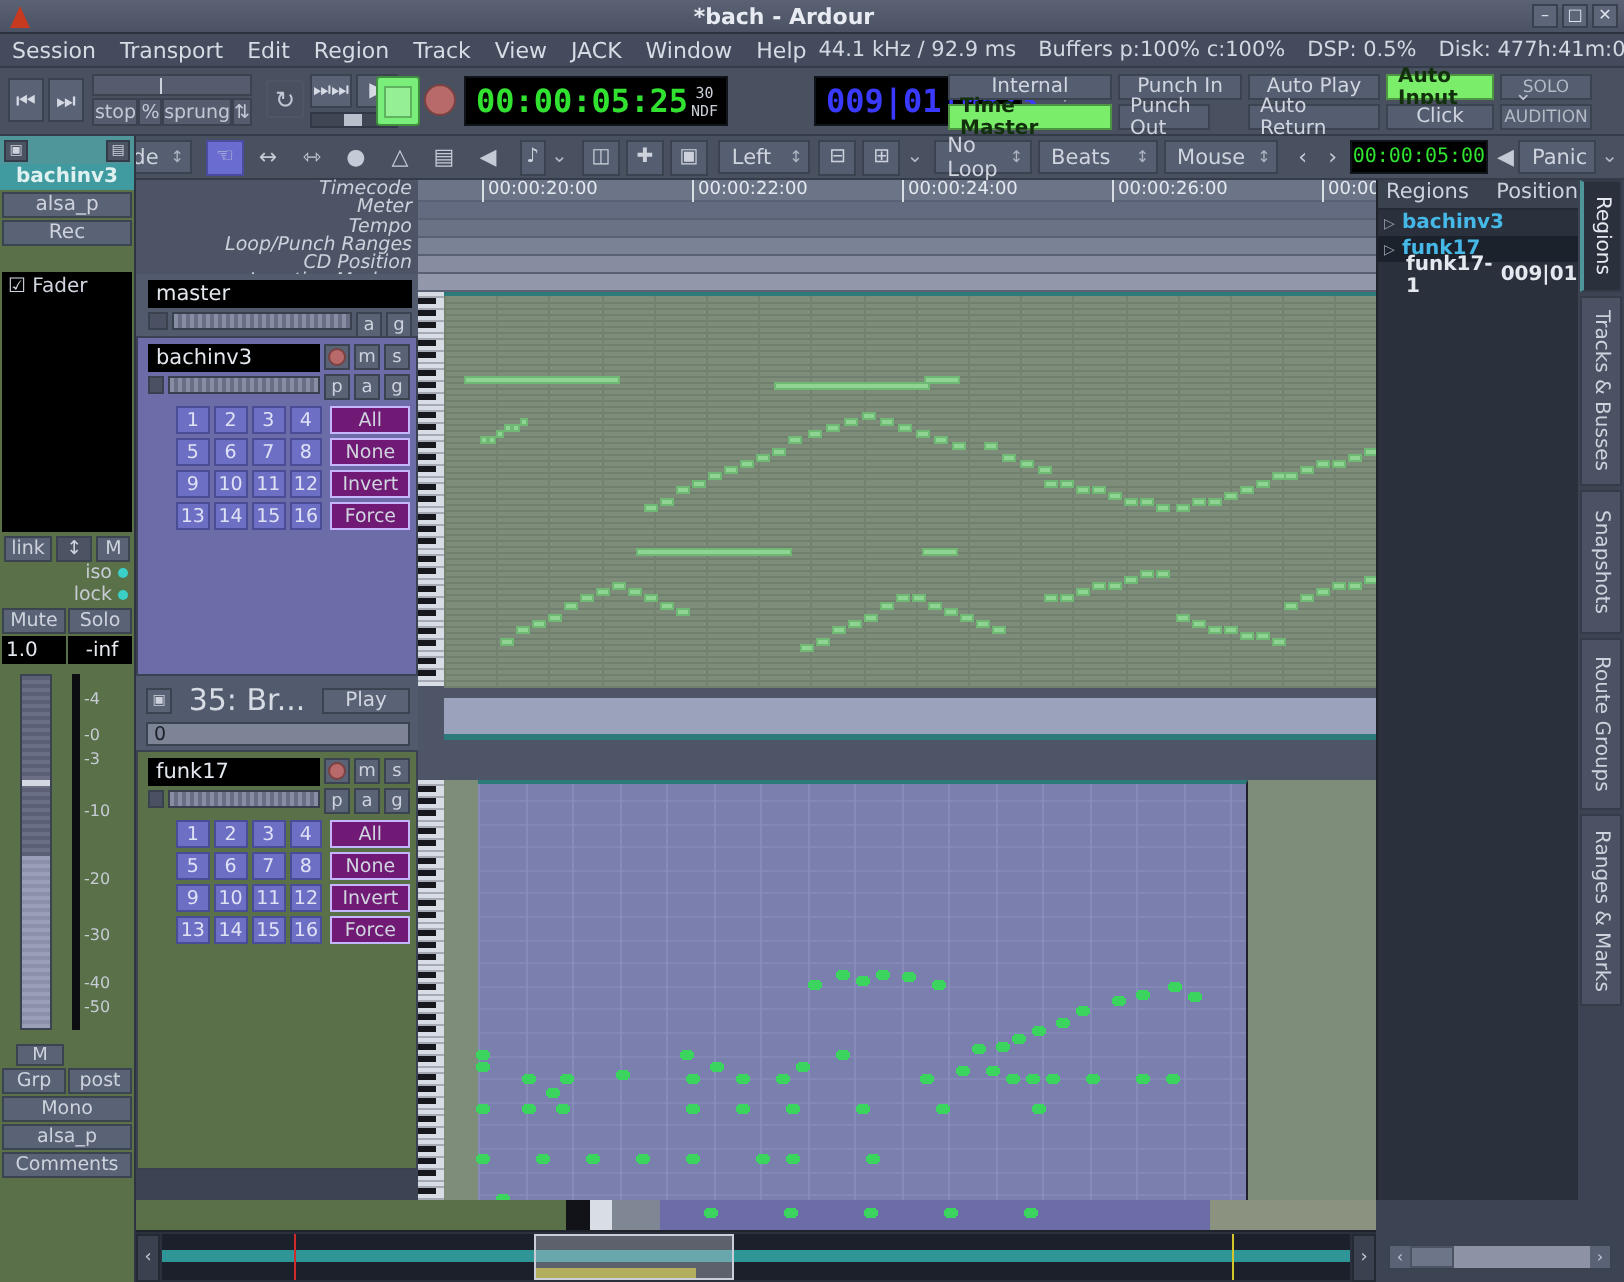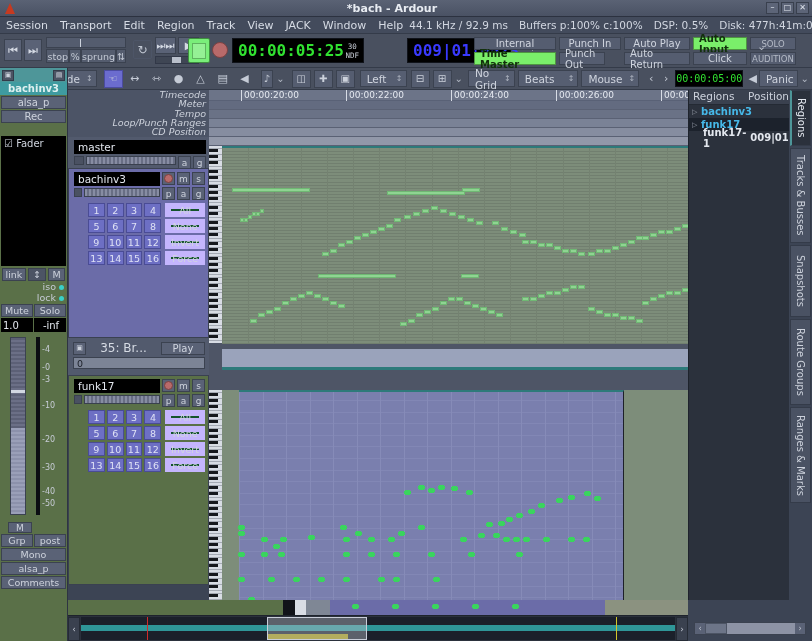--- a/index.html
+++ b/index.html
@@ -165,28 +165,28 @@
   .fadbar2 { height:9px;border:1px solid #39404e;
     background:repeating-linear-gradient(90deg,#878da3 0 2px,#686e84 2px 4px);}
   .trk-body { border:1px solid #3a4150; }
   .trk-midi1 { background:#6b6ca8; height:170px; }
   .trk-midi2 { background:#5a7048; height:210px; }
   .trk-head-in { padding:3px 3px 0 5px;}
   .pad-grid { margin:3px 0 0 14px; }
   .pad-row { display:flex; gap:2px; margin-bottom:2px; }
   .pad { width:17px;height:14px;background:#6d6fc4;border:1px solid #4a4c95;color:#dfe2f5;
     font-size:9.5px;display:flex;align-items:center;justify-content:center;}
-  .padlbl { width:40px;height:14px;background:#14532d;border:6px solid #c4b5fd;color:#d0d5df;
+  .padlbl { width:40px;height:14px;background:#701a75;border:1px solid #c4b5fd;color:#d0d5df;
     font-size:9.5px;display:flex;align-items:center;justify-content:center;margin-left:2px;}
   .recdot { width:13px;height:13px;border-radius:50%;background:#b86a6a;border:1px solid #7b4141;}
   .auto-strip { height:37px; background:#525a6d; padding:3px 4px 0 5px;}
   .auto-row { display:flex; gap:3px; align-items:center;}
   .auto-sel { width:13px;height:13px;background:#5a6276;border:1px solid #3b4250;font-size:7px;
     display:flex;align-items:center;justify-content:center;color:#cdd2dc;}
-  .auto-name{flex:1;text-align:center;font-size:12px;color:#d6dbe4;}
+  .auto-name{flex:1;text-align:center;font-size:15px;color:#d6dbe4;}
   .auto-play{width:44px;height:13px;background:#5a6276;border:1px solid #3b4250;font-size:10px;
     display:flex;align-items:center;justify-content:center;color:#d0d5df;}
   .auto-val{height:12px;margin-top:2px;background:#7c8496;border:1px solid #3b4250;
     font-size:9.5px;color:#1b1f28;display:flex;align-items:center;padding-left:3px;}
 
   
   .ruler-area { position:absolute; left:209px; top:90px; width:479px; height:56px; }
   .r-timecode { height:11px; background:#6c7488; position:relative; border-bottom:1px solid #596176;}
   .r-timecode .tick { position:absolute; top:0; font-size:9px; color:#e5e9f0; padding-left:2px;
     border-left:1px solid #d8dde6; height:11px; line-height:11px; white-space:nowrap;}
@@ -380,21 +380,21 @@
     <div class="combo" style="width:68px;margin-left:5px">
       <span>Left</span>
       <span class="arrow">↕</span>
     </div>
     <div style="display:flex;gap:3px;margin-left:4px">
       <div class="tool-btn">⊟</div>
       <div class="tool-btn">⊞</div>
     </div>
     <div class="sep-chev">⌄</div>
     <div class="combo" style="width:68px;margin-left:2px">
-      <span>No Grid</span>
+      <span>No Loop</span>
       <span class="arrow">↕</span>
     </div>
     <div class="combo" style="width:90px;margin-left:3px">
       <span>Beats</span>
       <span class="arrow">↕</span>
     </div>
     <div class="combo" style="width:58px;margin-left:3px">
       <span>Mouse</span>
       <span class="arrow">↕</span>
     </div>

